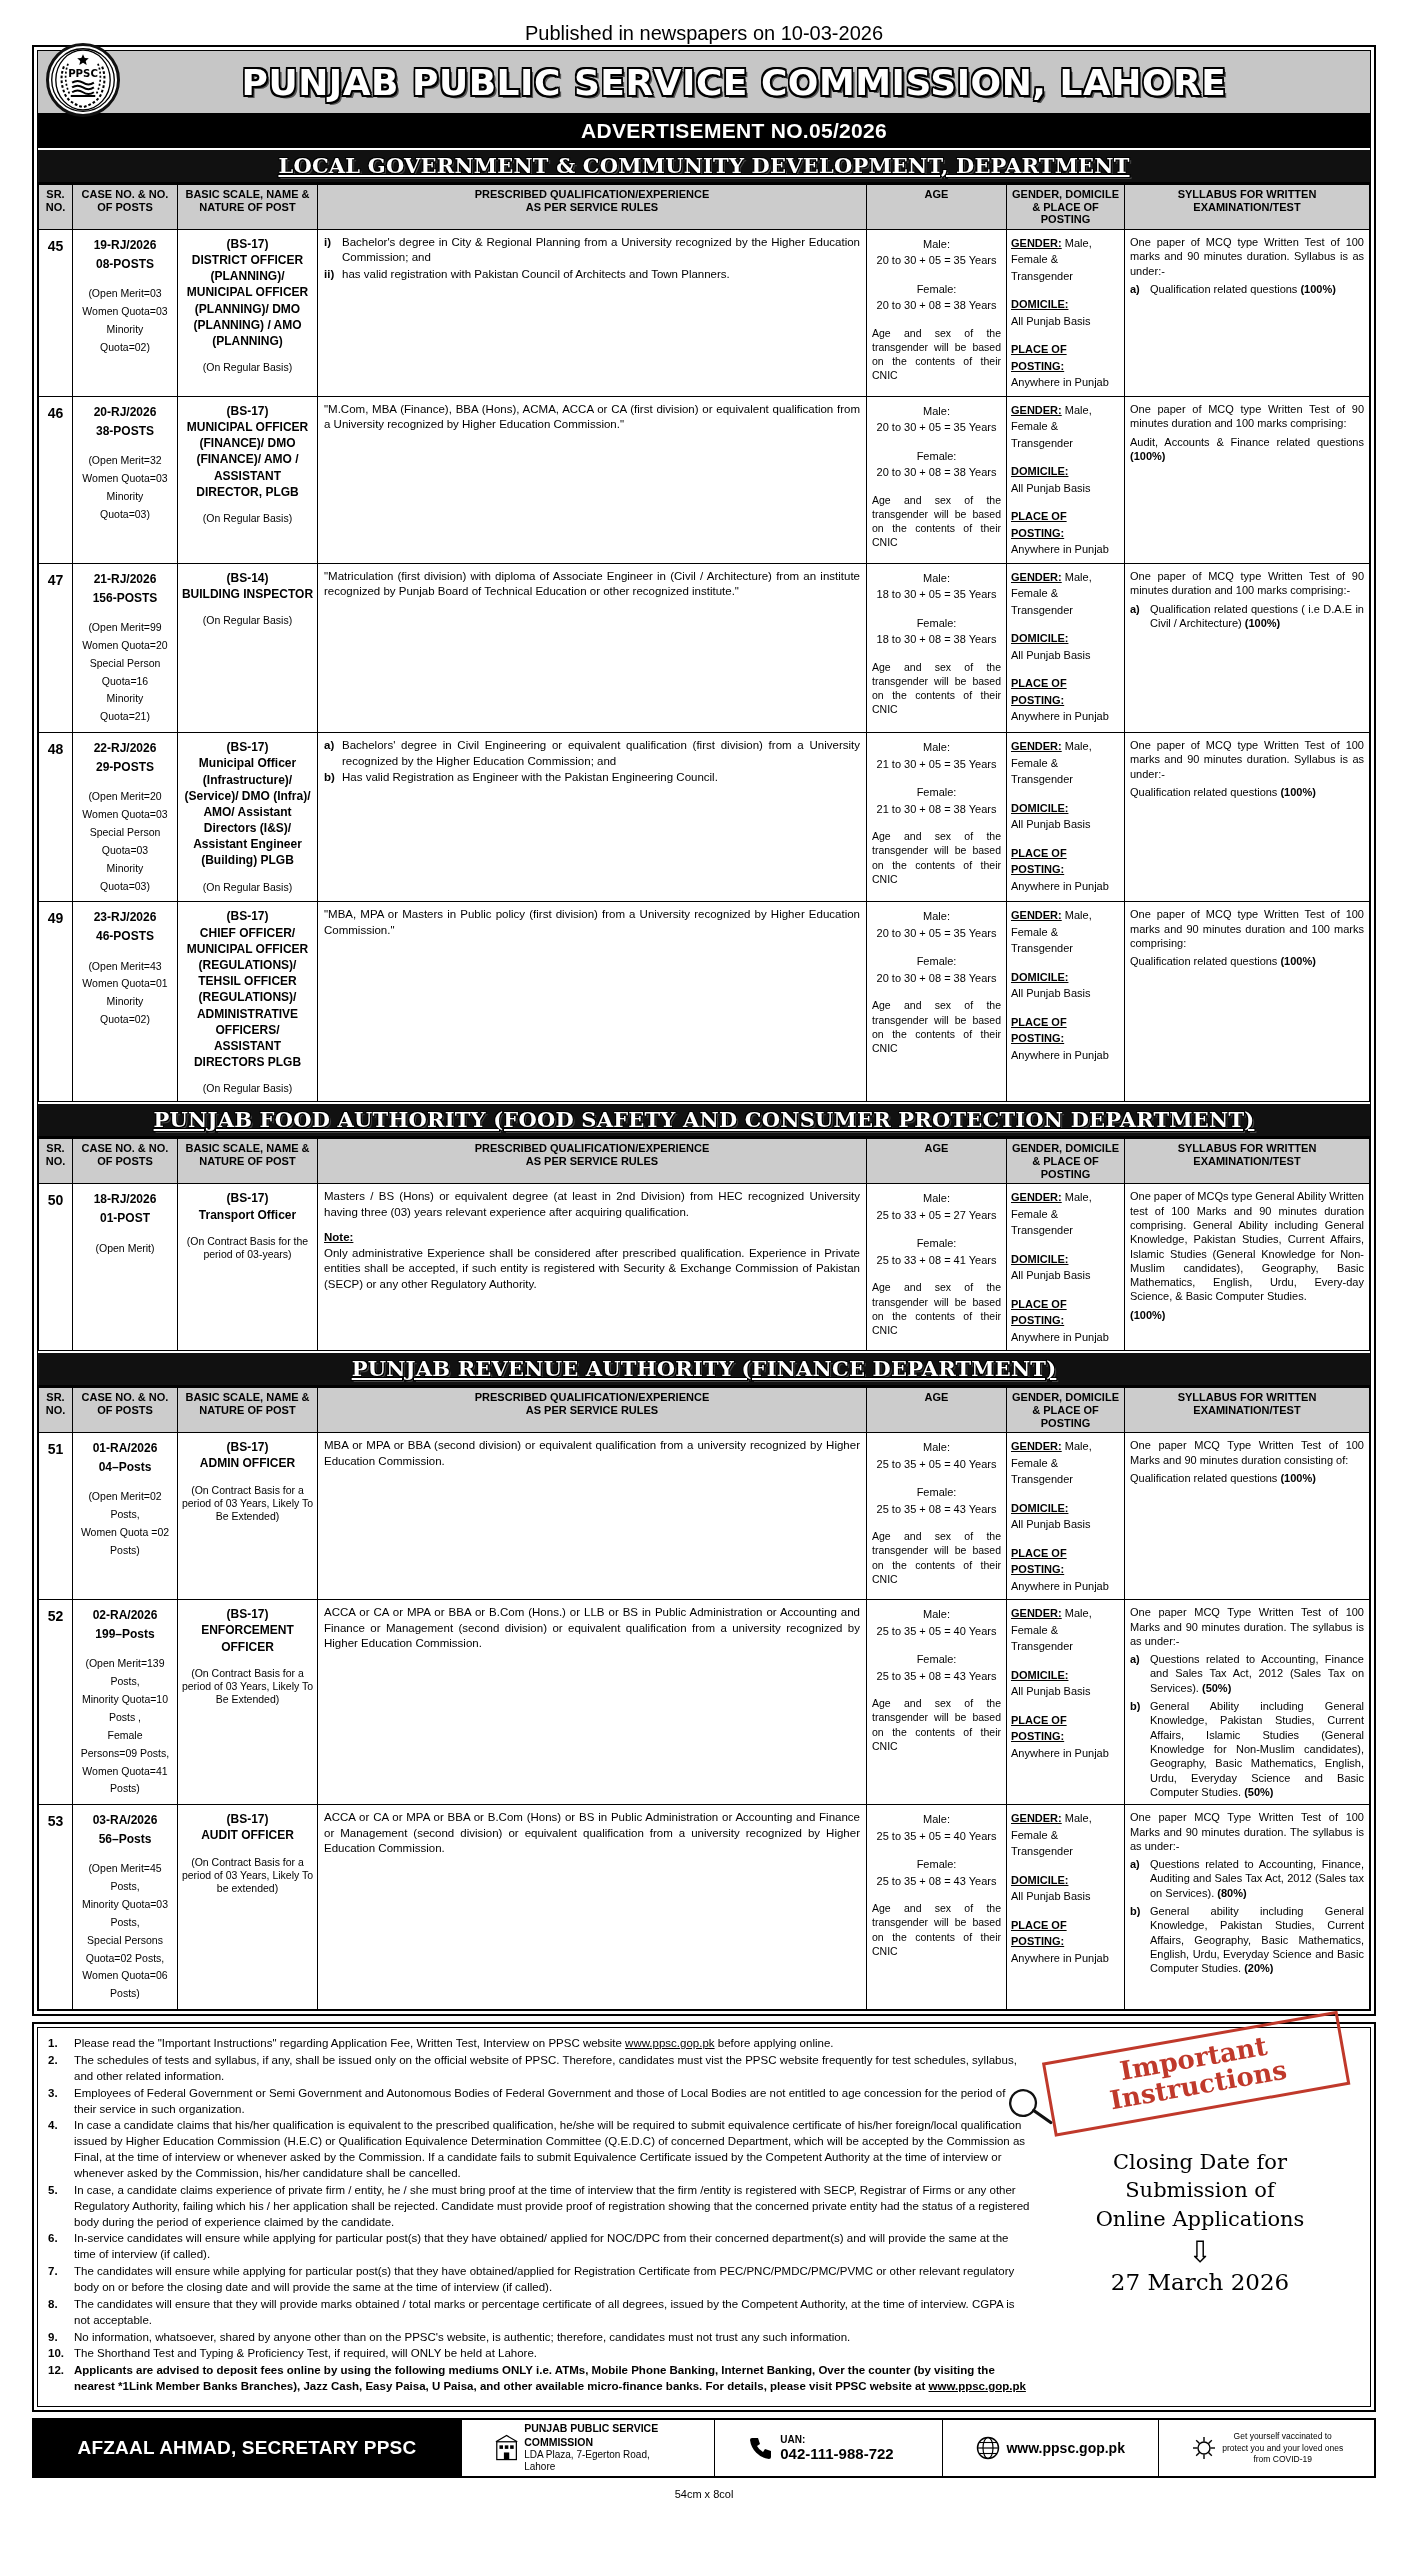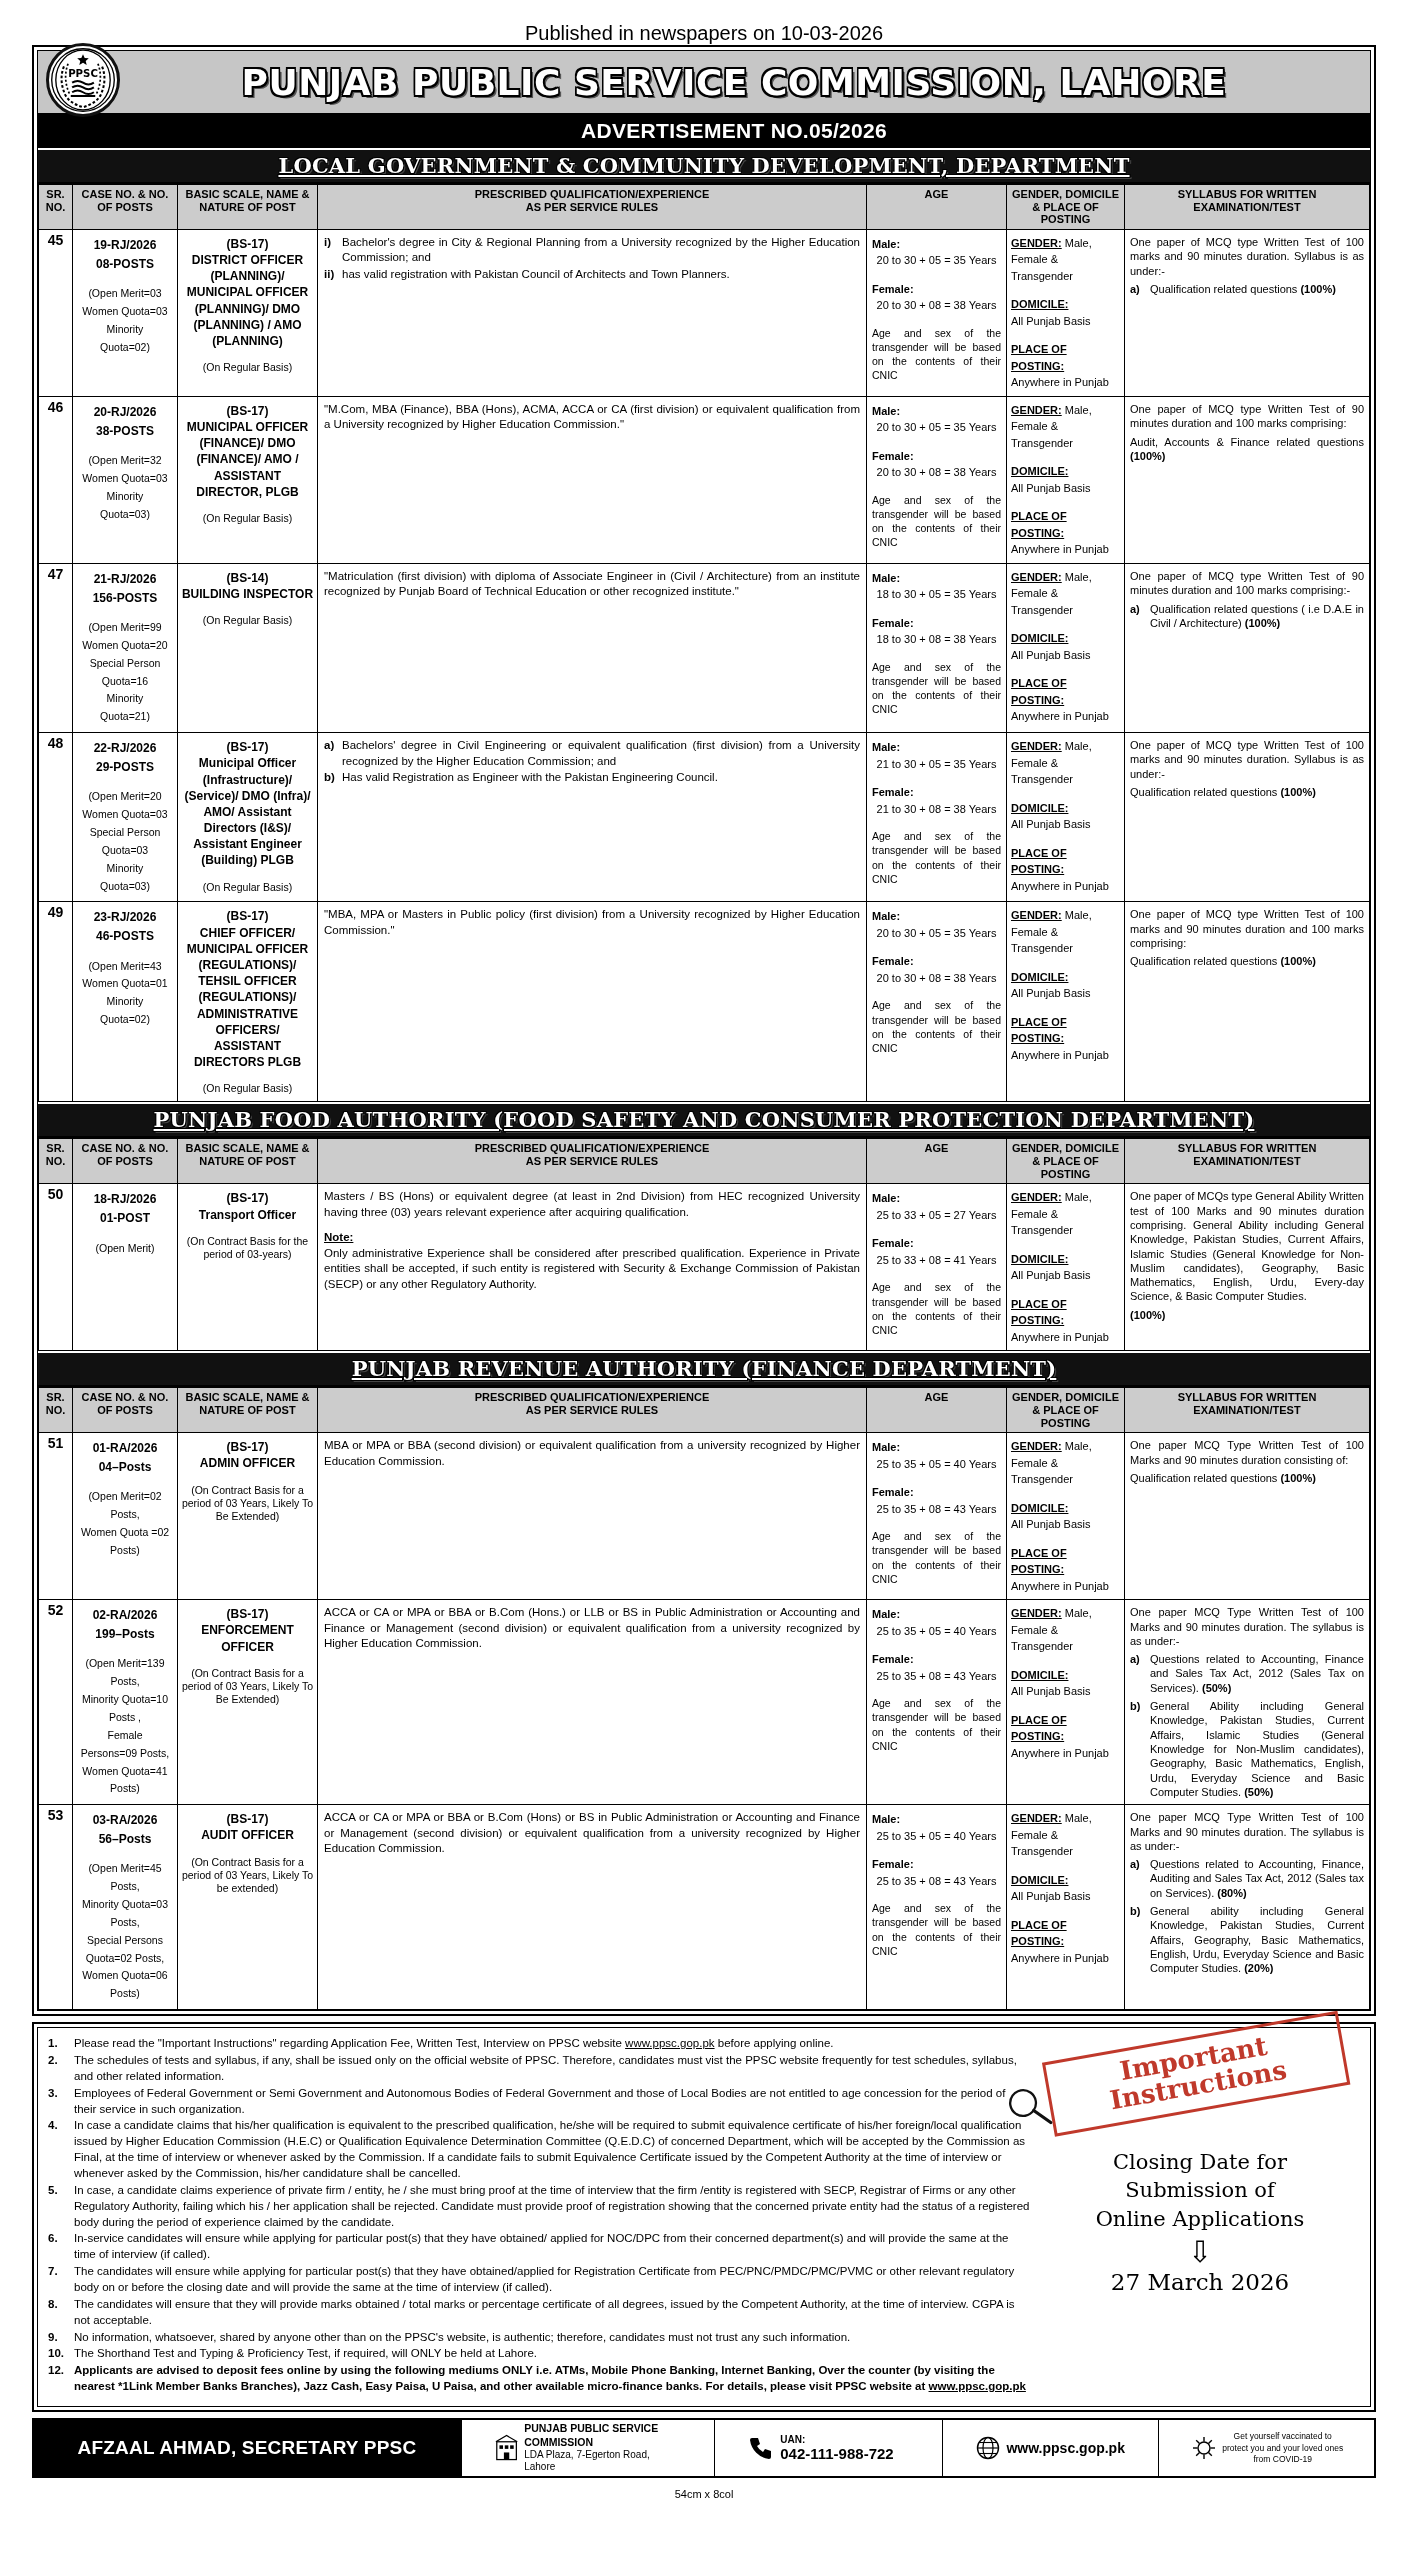--- a/index.html
+++ b/index.html
@@ -115,21 +115,21 @@
     background:#cccccc;
     font-size:11px;
     font-weight:bold;
     text-align:center;
     padding:3px 2px;
     vertical-align:middle;
     line-height:1.15;
     border:2px solid #000;
   }
 
-  td.c-sr    { width:34px;  text-align:center; font-size:14px; font-weight:bold; padding-top:2px; }
+  td.c-sr    { width:34px;  text-align:center; font-size:14px; font-weight:bold; padding-top:8px; }
   td.c-case  { width:105px; text-align:center; font-size:11px; padding:6px 2px; line-height:1.55; }
   td.c-post  { width:140px; text-align:center; font-size:12px; padding:6px 3px; line-height:1.35; }
   td.c-qual  { font-size:11.5px; padding:5px 6px; line-height:1.35; text-align:justify; }
   td.c-age   { width:140px; font-size:11px; padding:6px 5px; line-height:1.5; }
   td.c-gdp   { width:118px; font-size:11px; padding:5px 4px; line-height:1.5; }
   td.c-syl   { width:245px; font-size:11px; padding:5px 5px; line-height:1.3; text-align:justify; }
 
   th.h-sr { width:34px; }
   th.h-case { width:105px; }
   th.h-post { width:140px; }
@@ -143,21 +143,21 @@
   .quota  { font-size:10.5px; line-height:1.7; }
   .gap12  { height:12px; }
   .basis  { font-size:10.5px; font-weight:normal; line-height:1.25; }
   .ptitle { font-weight:bold; }
 
   ol.qlist { margin:0; padding:0; list-style:none; }
   ol.qlist li { display:flex; margin-bottom:1px; }
   ol.qlist li .mk { width:18px; flex:0 0 18px; font-weight:bold; }
   ol.qlist li .tx { flex:1; text-align:justify; }
 
-  .age-line { font-weight:bold; }
+  .age-line { text-align:center; font-weight:normal; }
   .age-val  { text-align:center; }
   .age-note { font-size:10.5px; text-align:justify; line-height:1.35; }
   .u { text-decoration:underline; }
   .sylrow { display:flex; }
   .sylrow .mk { width:20px; flex:0 0 20px; font-weight:bold; }
   .sylrow .tx { flex:1; }
 
   
   .instr-wrap {
     margin:6px 32px 0 32px;

